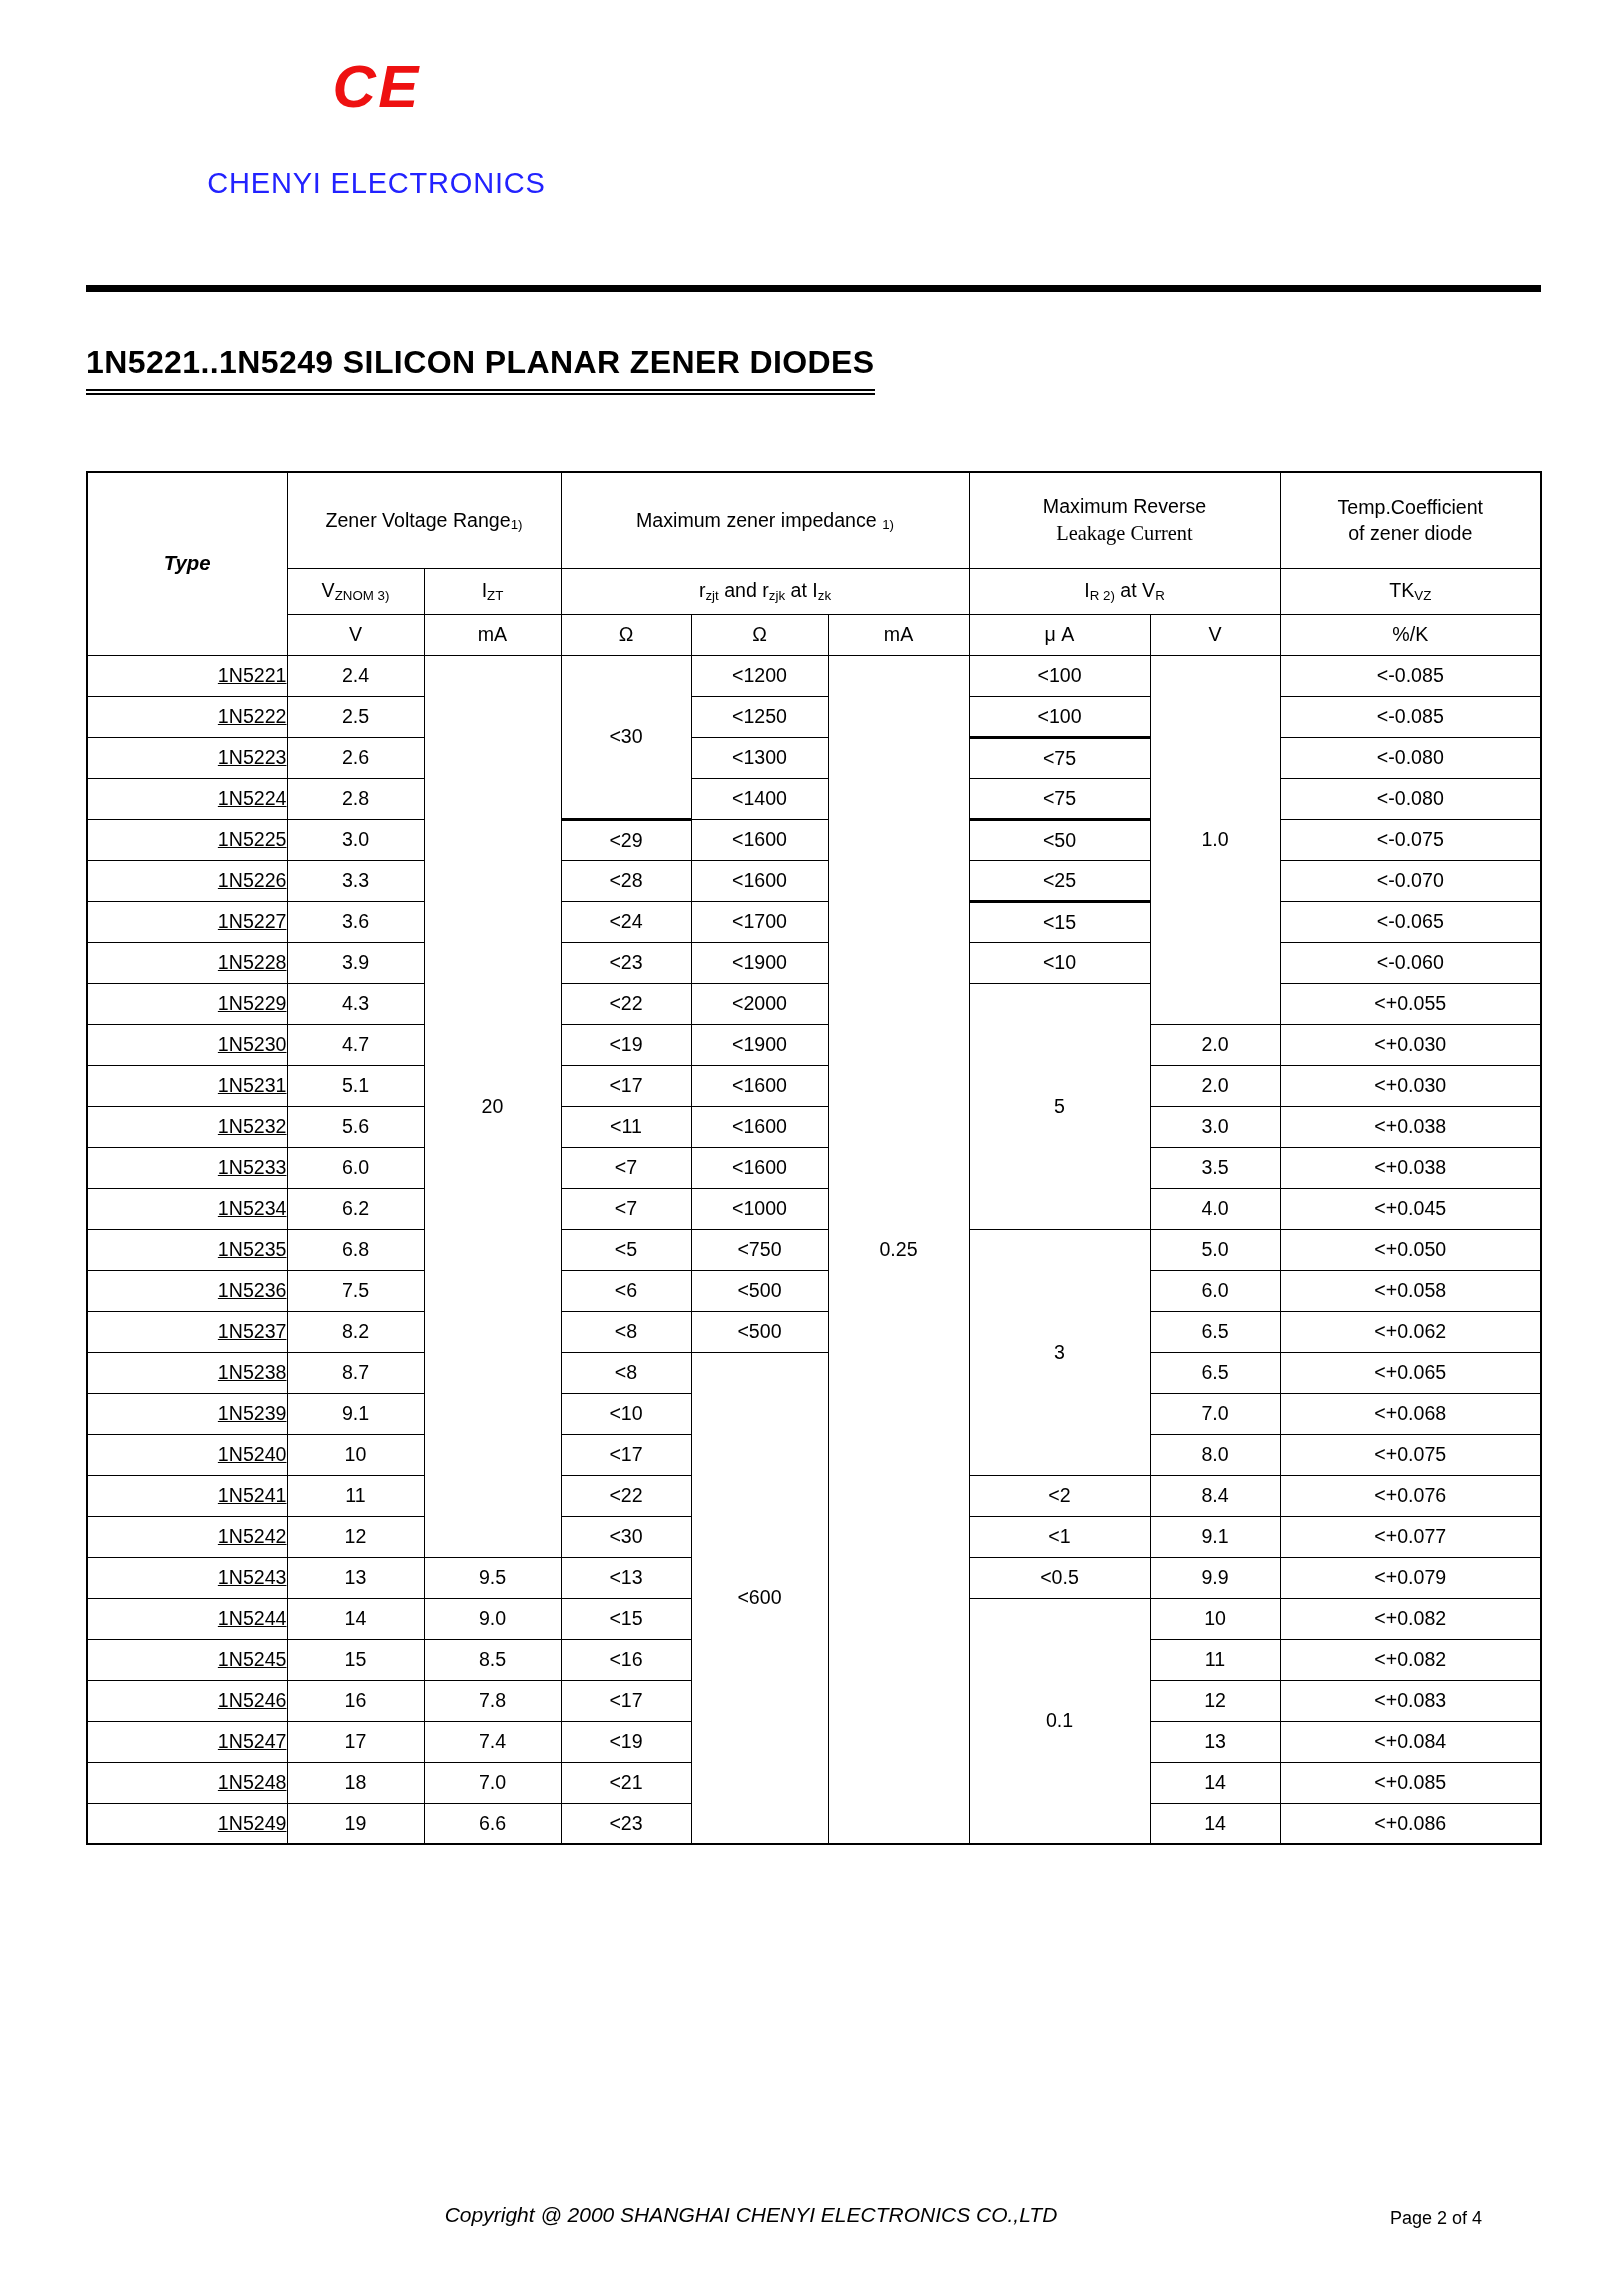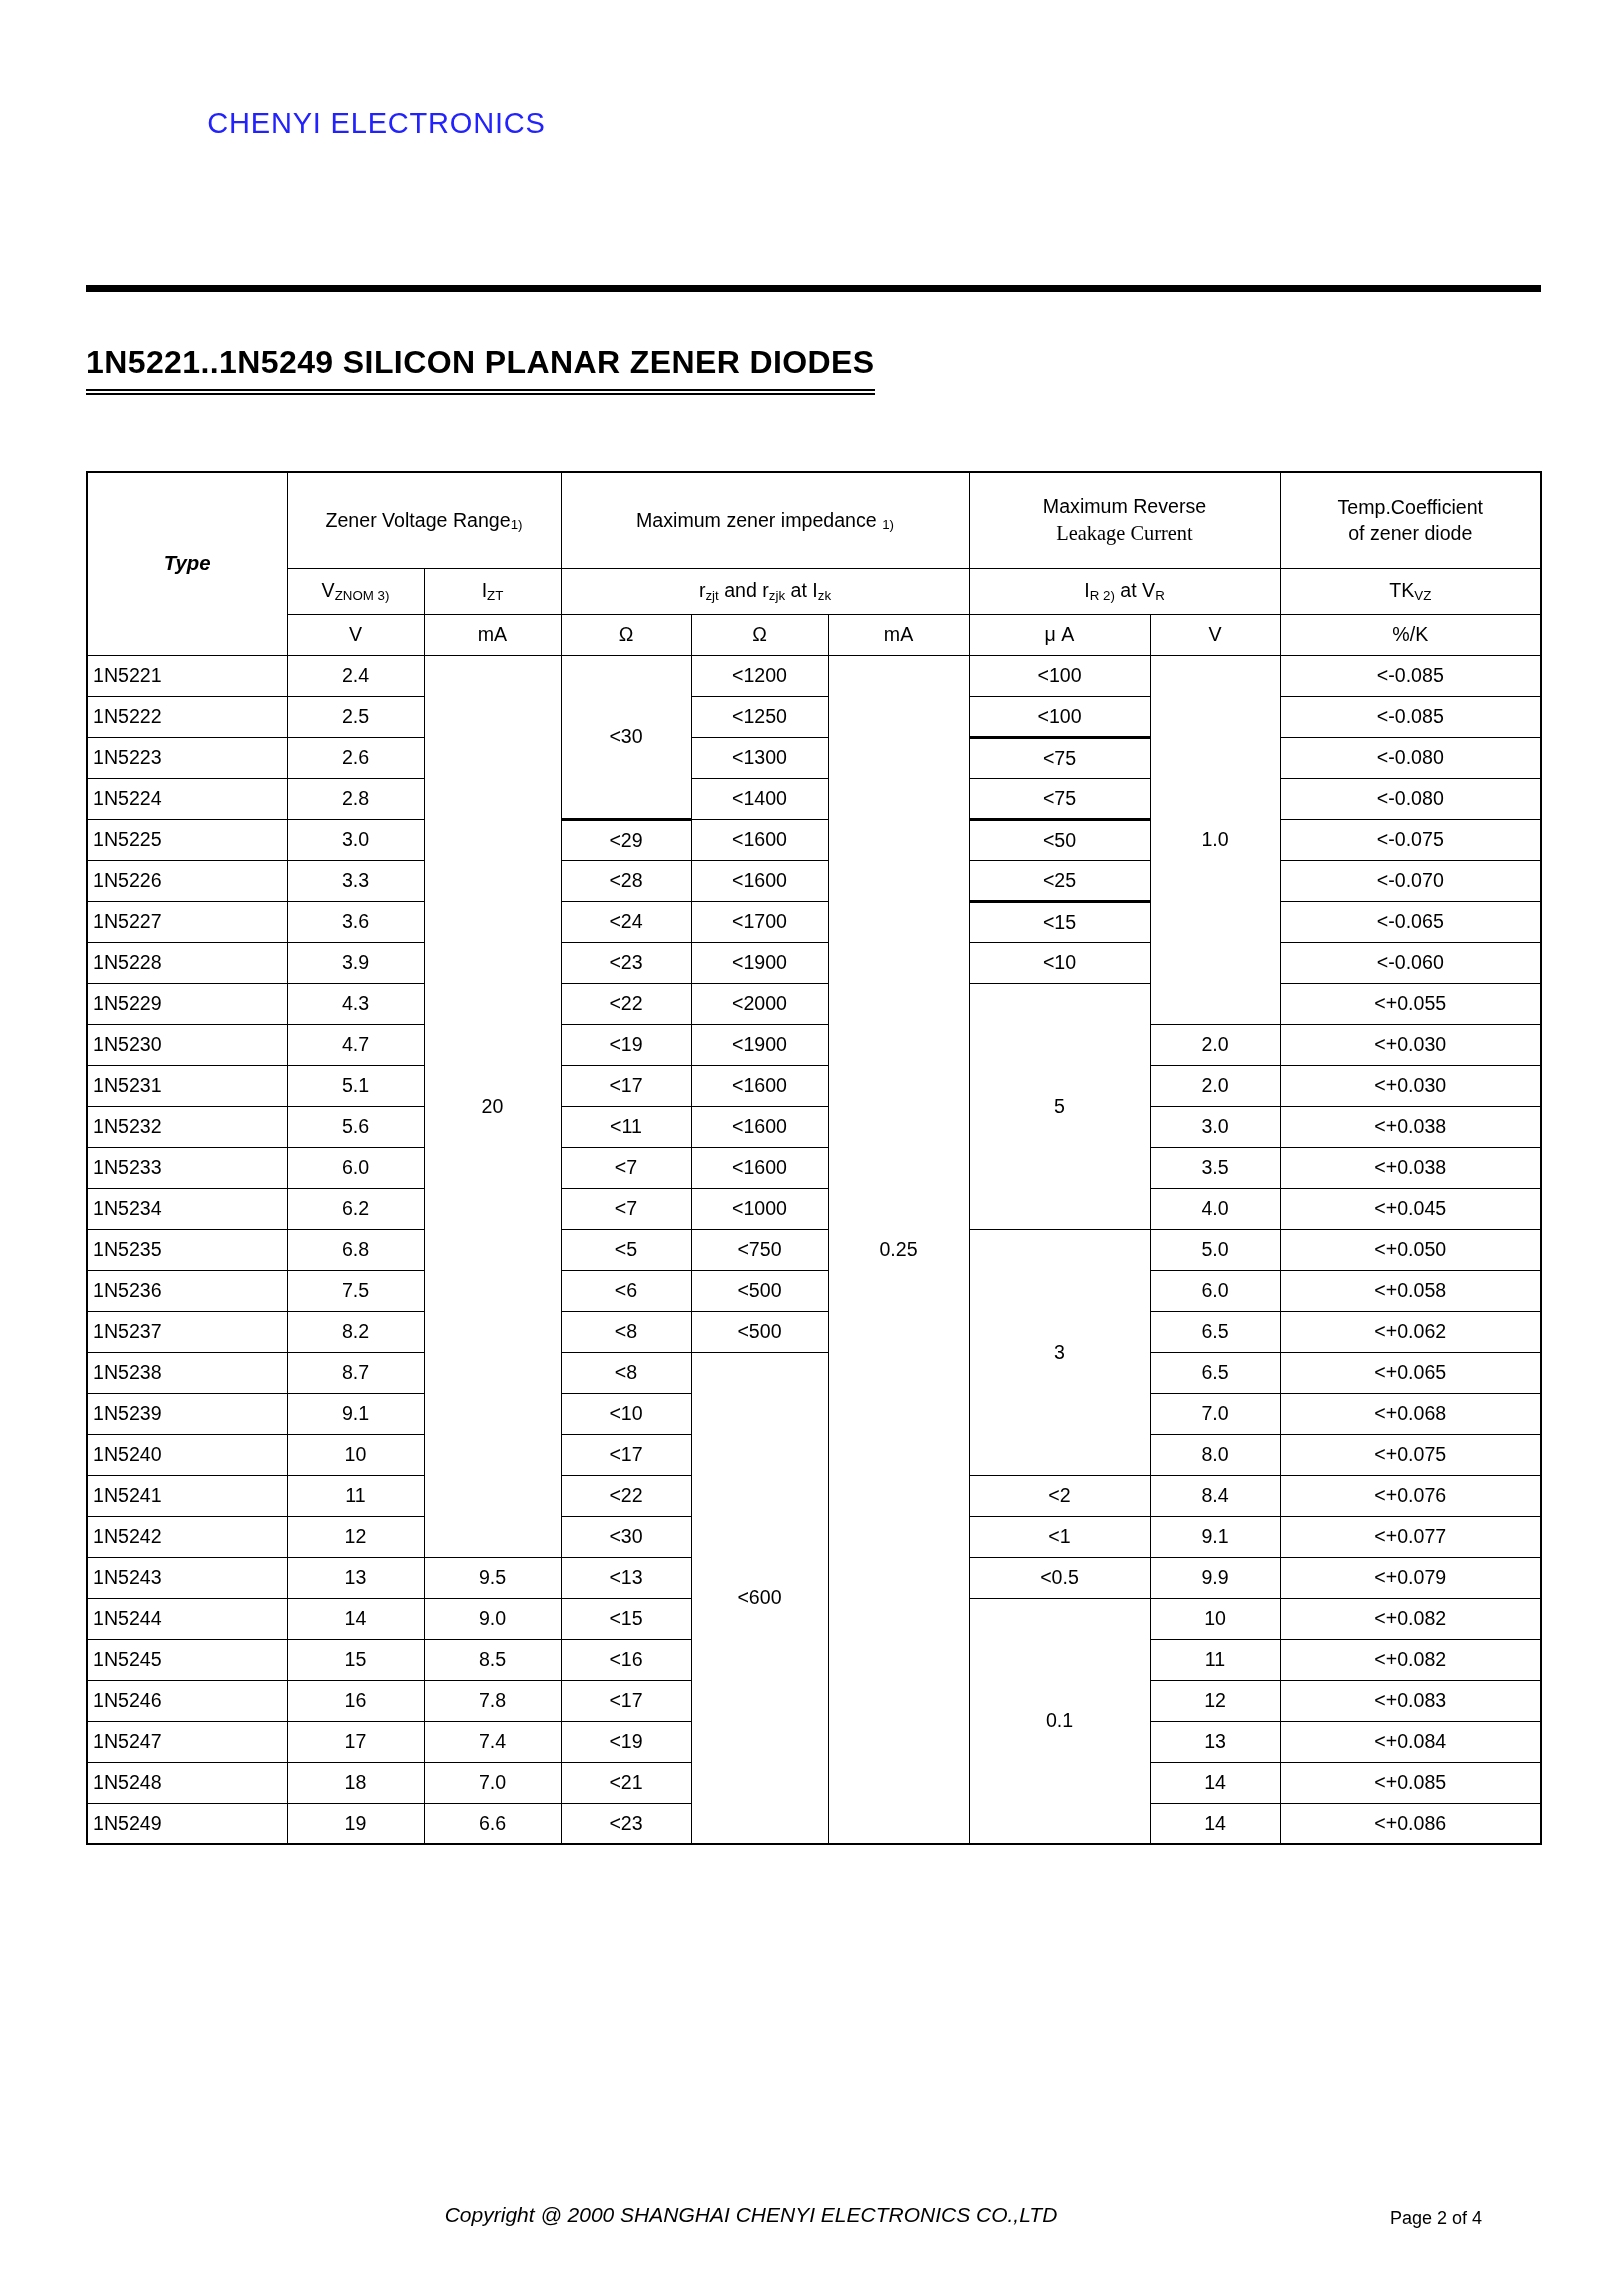--- a/index.html
+++ b/index.html
@@ -45,37 +45,38 @@
     font-weight: normal;
     padding: 0;
     overflow: hidden;
   }
   tr.h1 { height: 96px; }
   tr.h2 { height: 46px; }
   tr.h3 { height: 41px; }
   tbody td { height: 41px; }
   .h1 th { line-height: 1.35; }
   th.type-h { font-style: italic; font-weight: bold; font-size: 20.4px; }
-  td.type-cell { text-align: left; padding-left: 5px; }
+  td.type-cell { text-align: right; padding-left: 5px; text-decoration: underline; }
   td.bb { border-bottom-width: 3.9px; }
   sub { font-size: 0.68em; vertical-align: -0.22em; }
   .note { font-size: 0.68em; vertical-align: -0.18em; }
   .serif { font-family: "Liberation Serif", serif; font-size: 20.4px; text-align: right; }
 
   
   .footer-copyright {
     position: absolute; top: 2203px; left: 0; width: 1502px;
     text-align: center; font-style: italic; font-size: 21px;
   }
   .footer-page { position: absolute; top: 2208px; right: 140px; font-size: 18px; }
 </style>
 </head>
 <body>
 
 <div class="brand">
+  <div class="logo" style="color: rgb(238, 17, 17);">CE</div>
   <div class="company" style="color: rgb(34, 34, 255);">CHENYI ELECTRONICS</div>
 </div>
 
 <div class="title-block">
 </div>
 
 <div class="top-rule"></div>
 
 <div class="section-title">1N5221..1N5249 SILICON PLANAR ZENER DIODES</div>
 

